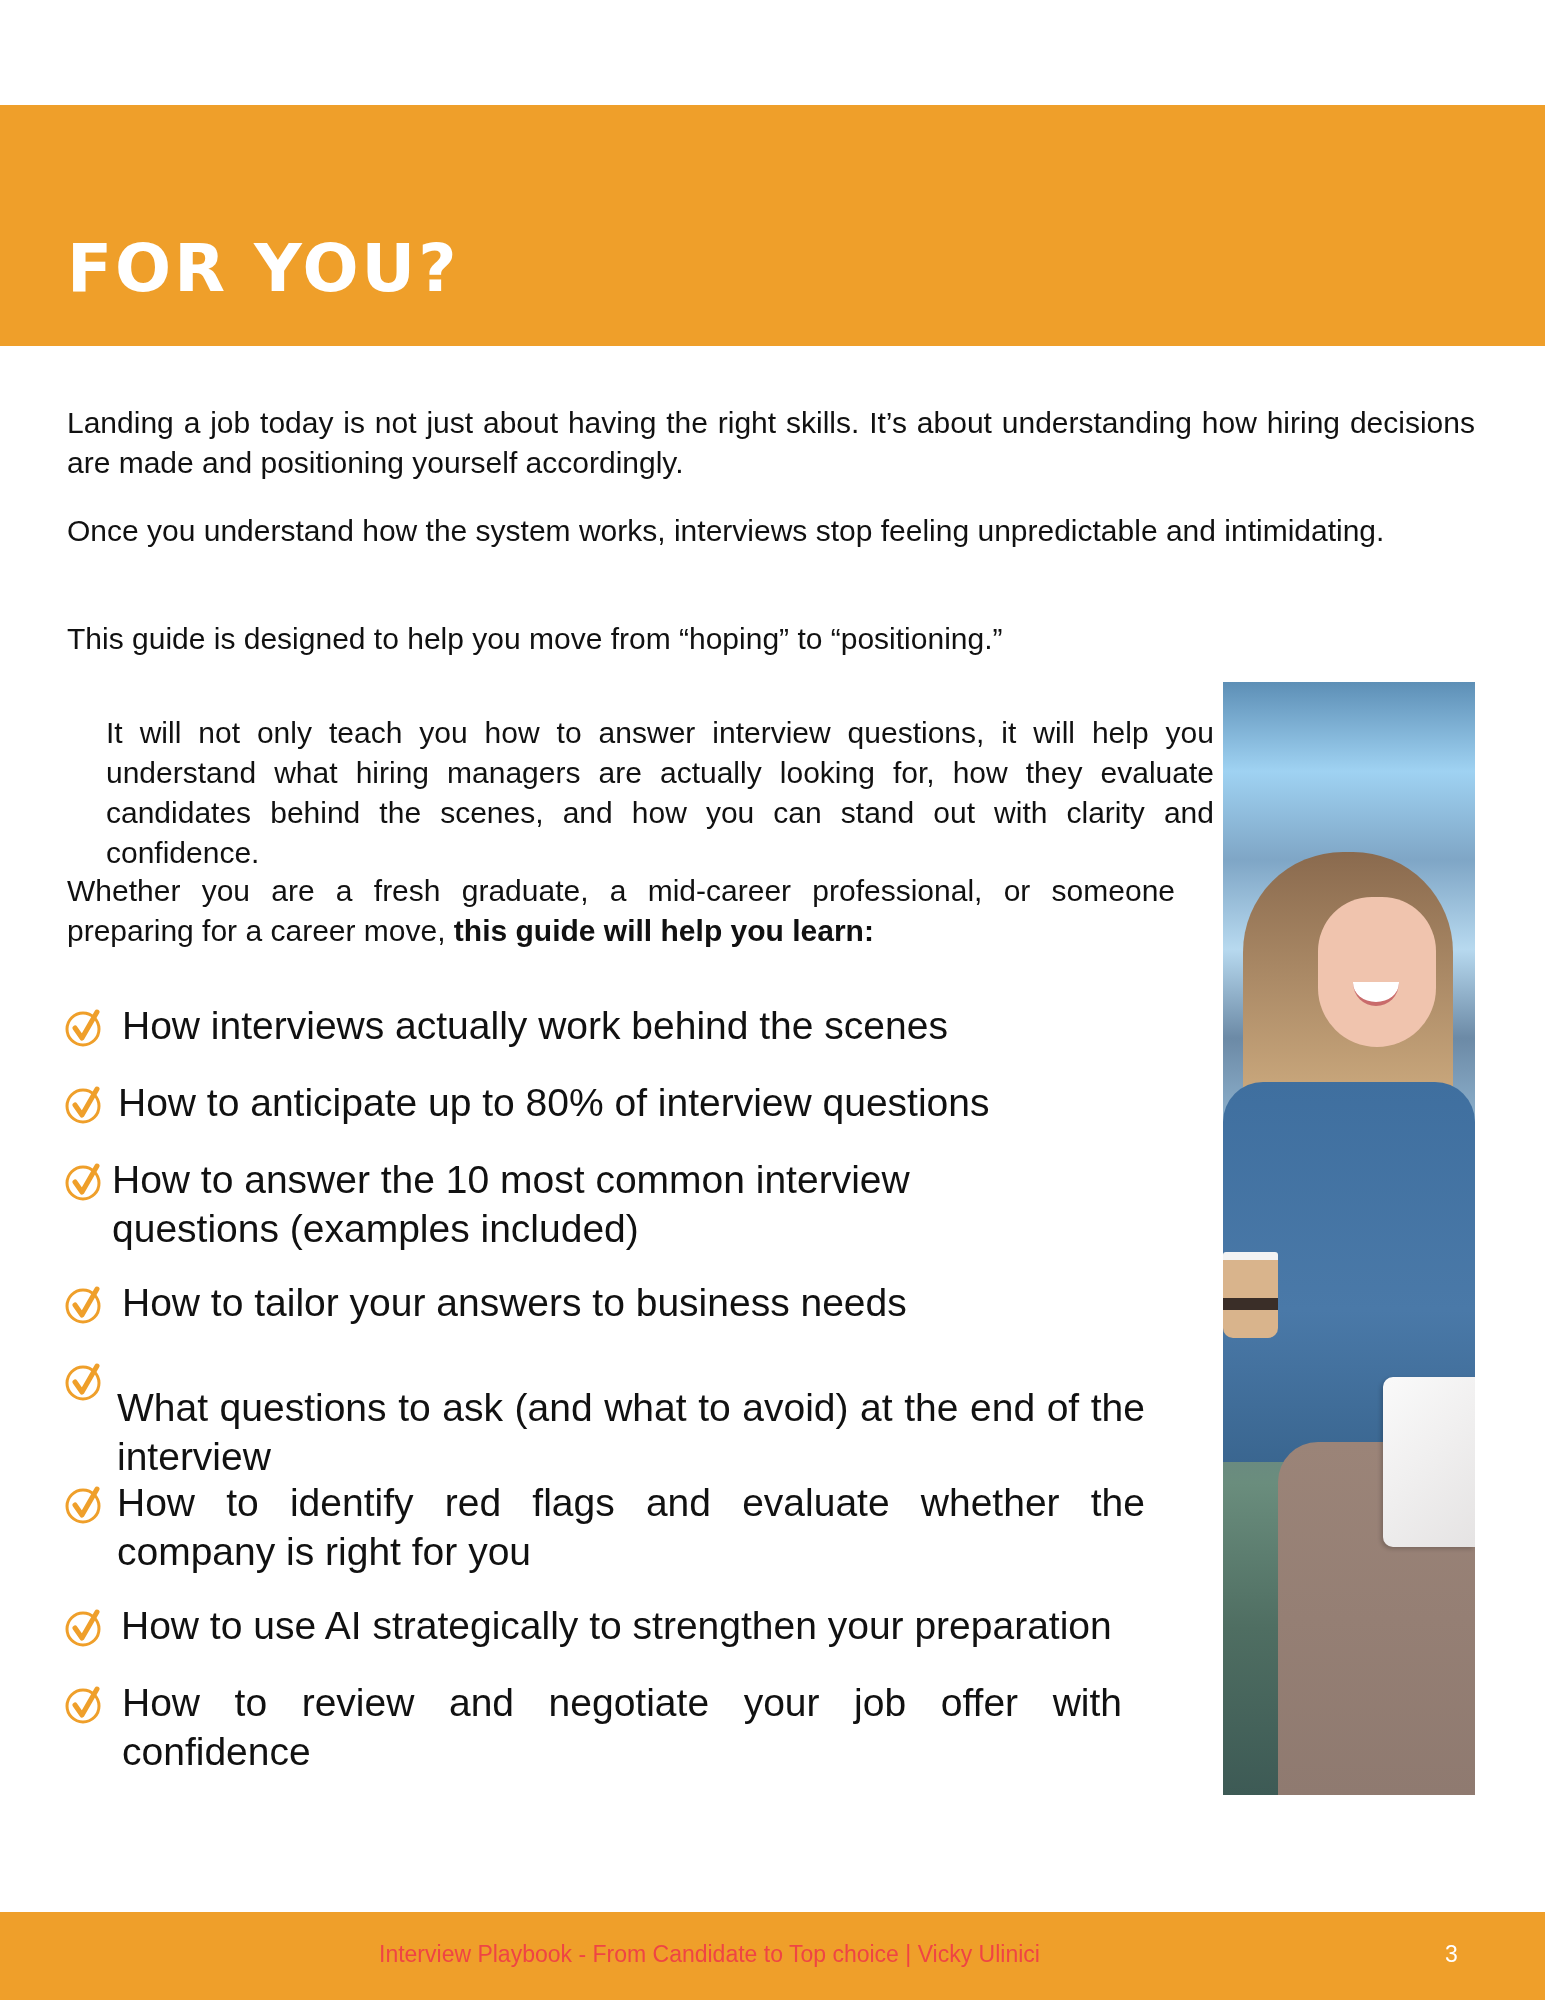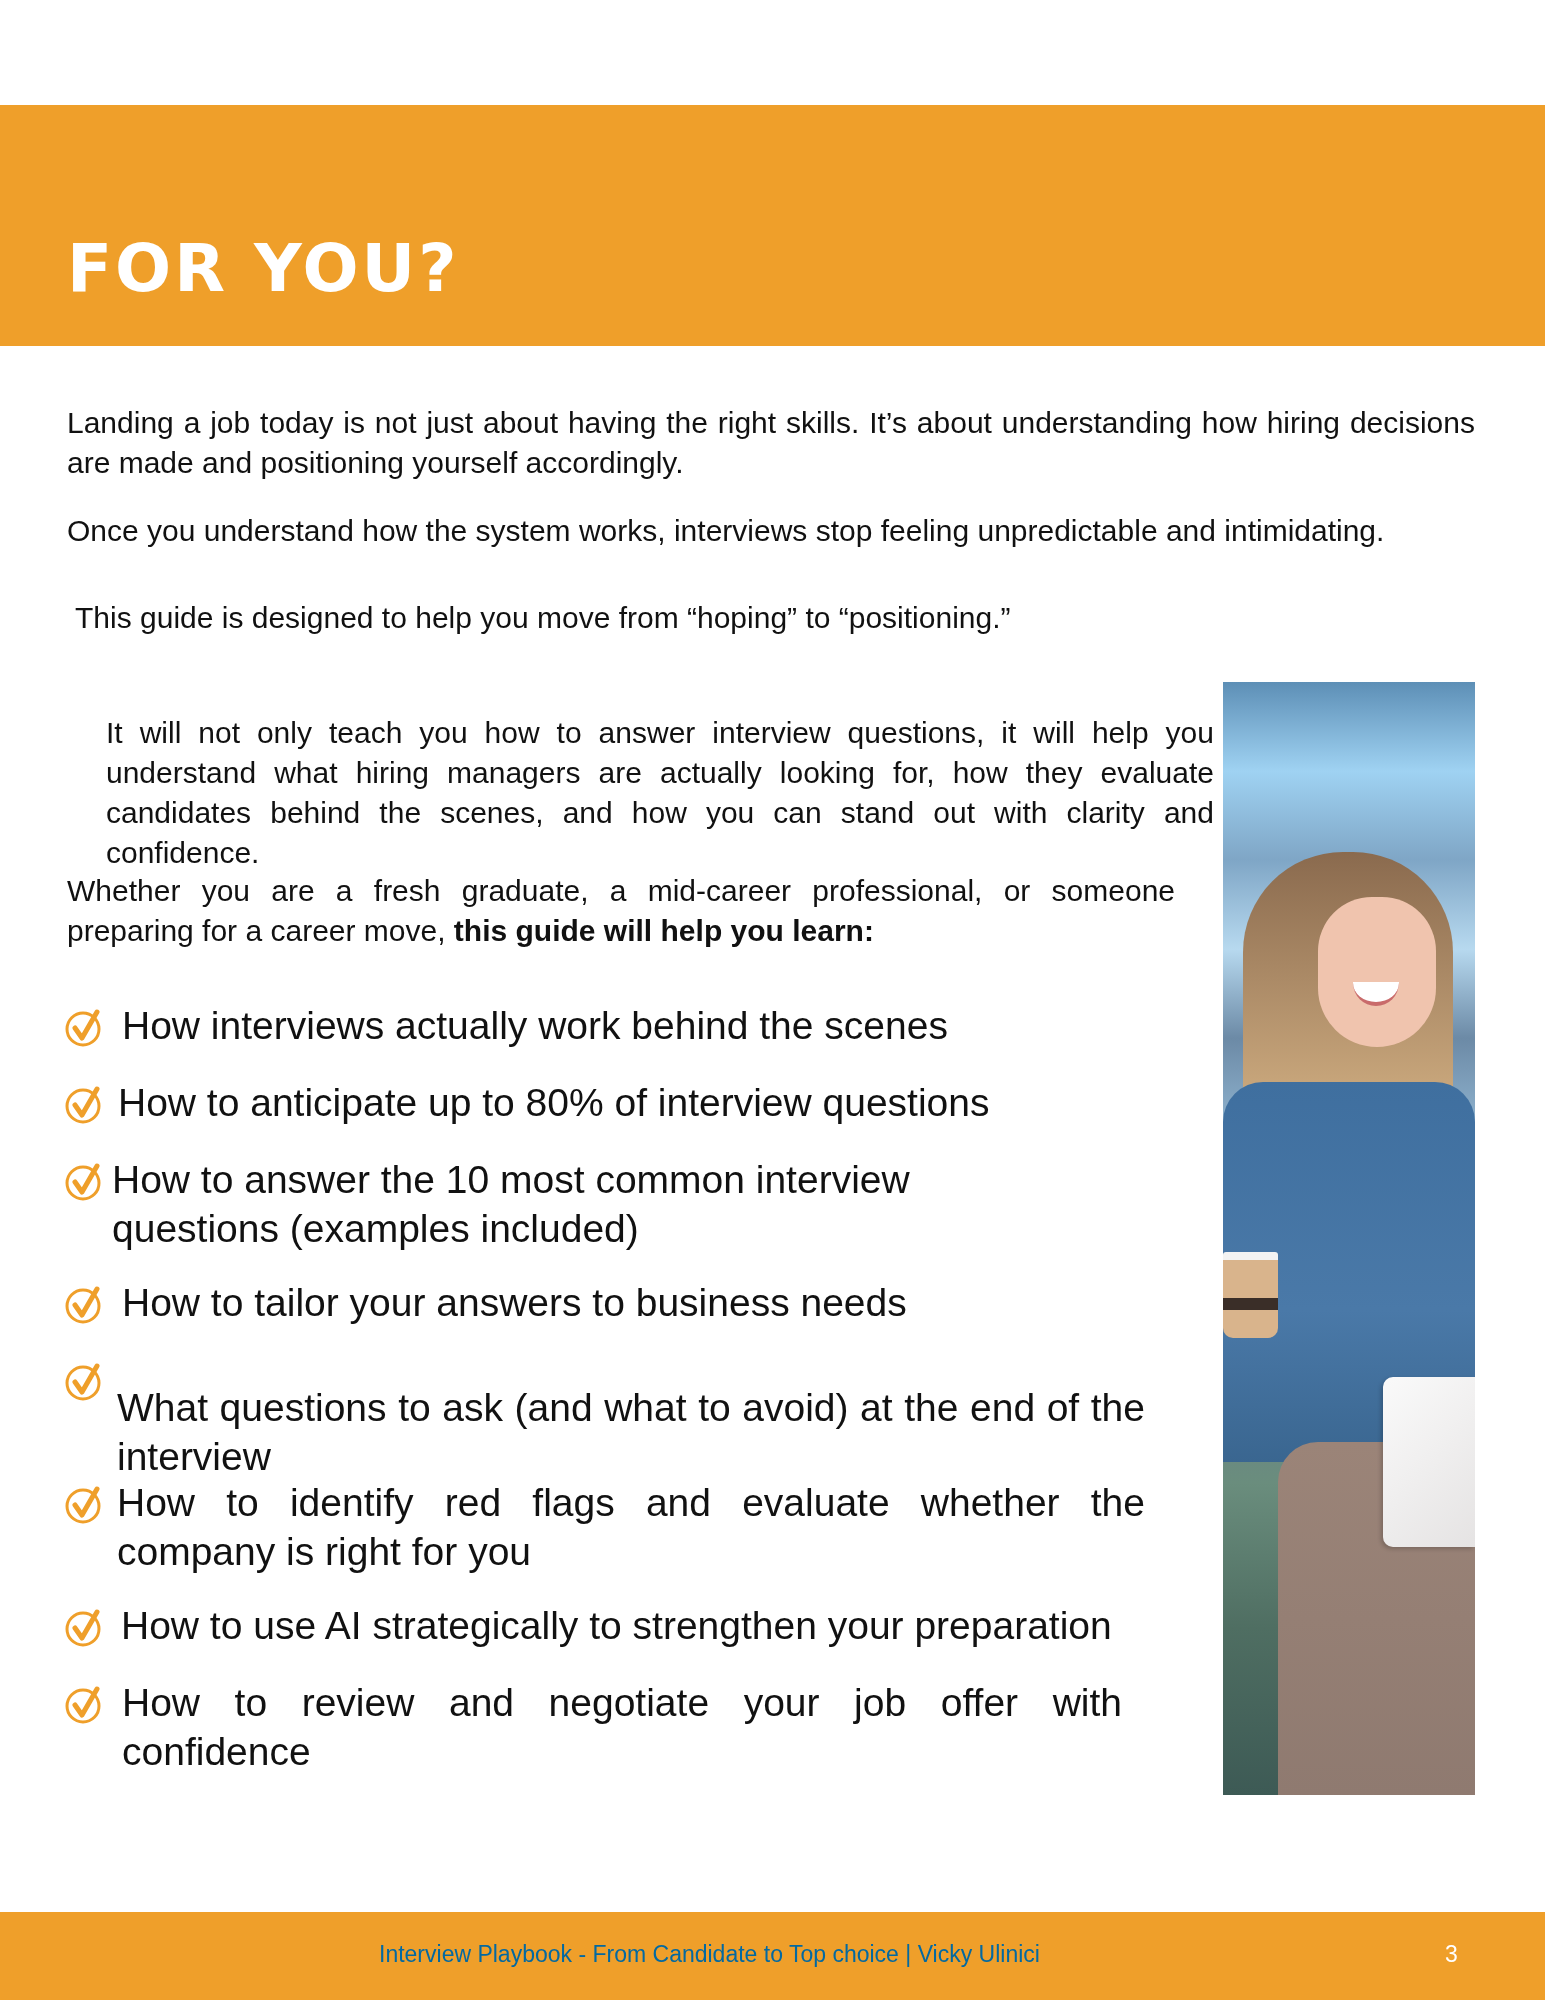--- a/index.html
+++ b/index.html
@@ -47,39 +47,39 @@
   .item-text {
     position:absolute; margin:0; font-size:39px; line-height:49px; color:#111;
     text-align:justify; font-family: "Liberation Sans", sans-serif;
   }
   .footer-band {
     position:absolute; left:0; top:1912px; width:1545px; height:88px;
     background:#EF9F2A;
   }
   .footer-text {
     position:absolute; left:379px; top:1940px; font-size:23px; line-height:28px;
-    color:#0369a1; font-family:"Liberation Sans", sans-serif;
+    color:#ef4444; font-family:"Liberation Sans", sans-serif;
   }
   .page-number {
     position:absolute; left:1445px; top:1940px; font-size:23px; line-height:28px;
     color:#ffffff; font-family:"Liberation Sans", sans-serif;
   }
 </style>
 </head>
 <body>
 
 <div class="header-band"></div>
 <h1 class="page-title">
   <br>
   <span>FOR YOU?</span>
 </h1>
 
 <p class="para full" style="top:403px;">Landing a job today is not just about having the right skills. It’s about understanding how hiring decisions are made and positioning yourself accordingly.</p>
 <p class="para full" style="top:511px;">Once you understand how the system works, interviews stop feeling unpredictable and intimidating.</p>
-<p class="para full" style="top:598px;margin-left:8px;">This guide is designed to help you move from “hoping” to “positioning.”</p>
+<p class="para full" style="top:619px;">This guide is designed to help you move from “hoping” to “positioning.”</p>
 <p class="para narrow" style="top:713px;margin-left:39px;">It will not only teach you how to answer interview questions, it will help you understand what hiring managers are actually looking for, how they evaluate candidates behind the scenes, and how you can stand out with clarity and confidence.</p>
 <p class="para narrow" style="top:871px;"><span>Whether you are a fresh graduate, a mid-career professional, or someone preparing for a career move, </span><b>this guide will help you learn:</b></p>
 
 <div class="photo">
   <div class="hair"></div>
   <div class="shirt"></div>
   <div class="face"></div>
   <div class="mouth"></div>
   <div class="pants"></div>
   <div class="cup"></div>

